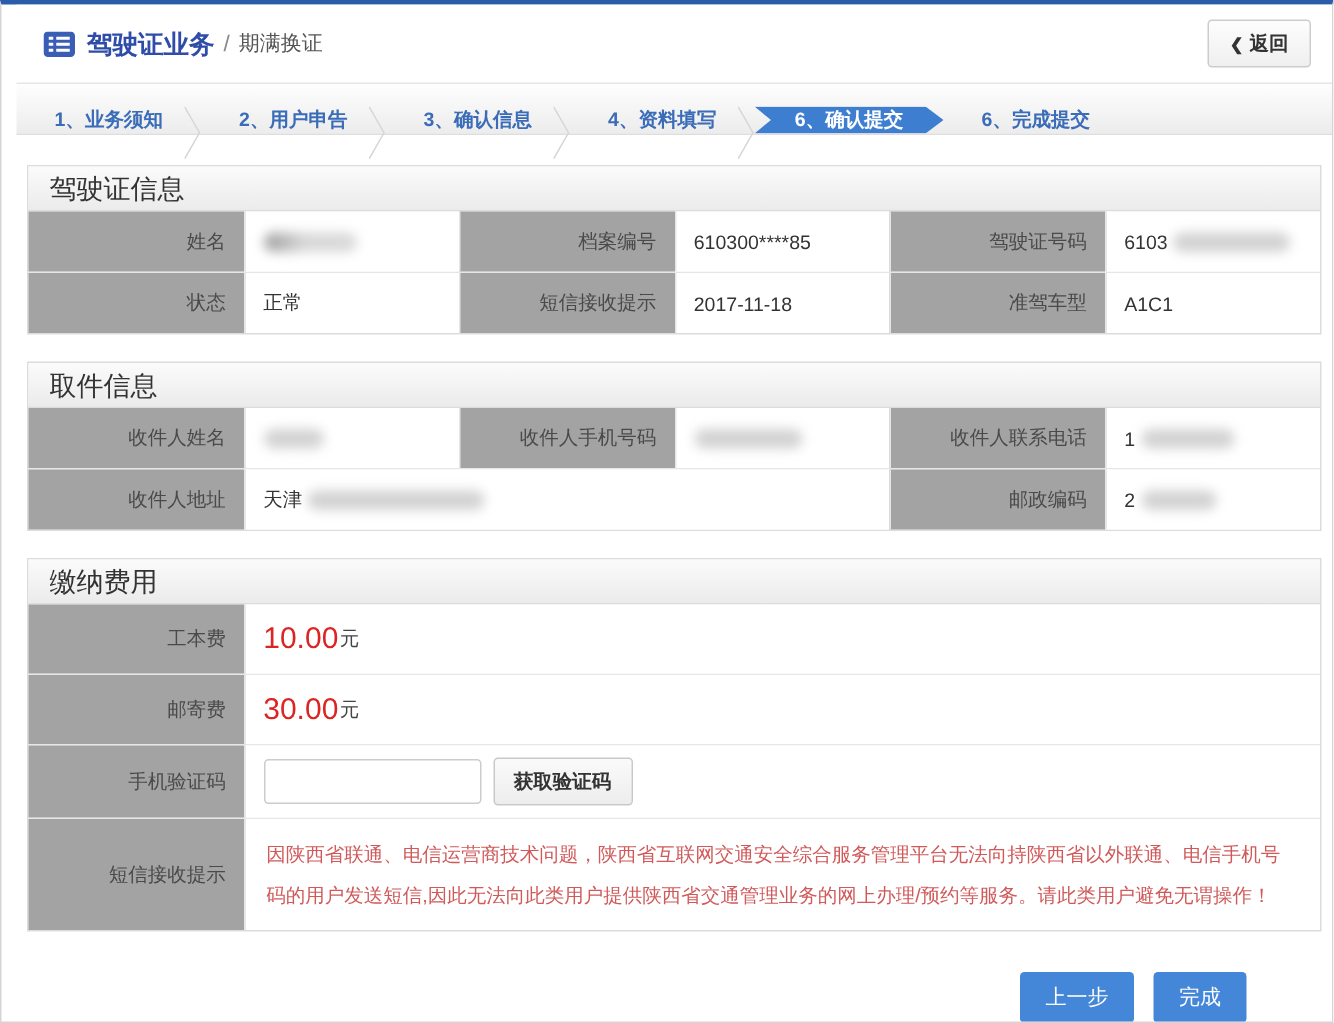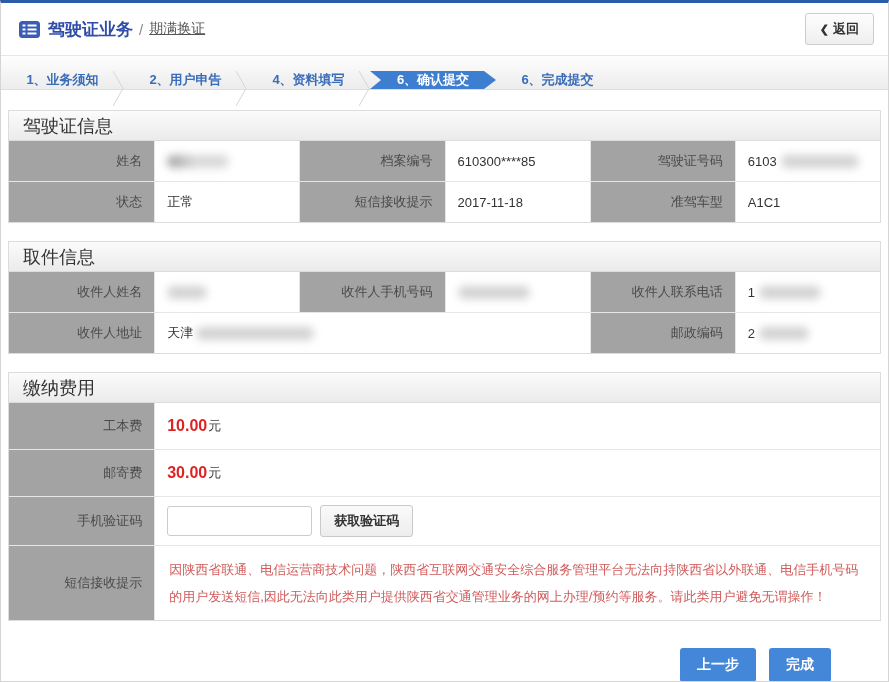--- a/index.html
+++ b/index.html
@@ -1,27 +1,27 @@
 <!DOCTYPE html>
 <html><head>
 <meta charset="utf-8">
 <style>
   * { margin:0; padding:0; box-sizing:border-box; }
   body { font-family:"Liberation Sans","DejaVu Sans",sans-serif; background:#fff; }
   .page {
     width:889px; height:682px; overflow:hidden; background:#fff;
-    border:1px solid #d5d5d5; border-top:3px solid #2a5caa;
+    border:1px solid #d5d5d5; border-top:3px solid #2a5caa;padding-left:10px;
   }
 
   
   .header { display:flex; align-items:center; height:52px; padding:0 8px 0 18px; background:#fff; }
   .hdr-icon { display:inline-flex; margin-right:8px; }
   .hdr-title { font-size:17px; font-weight:bold; color:#2f4da8; }
   .hdr-divider { font-size:15px; color:#888; margin:0 6px; }
-  .hdr-subtitle { font-size:14px; color:#555;text-decoration:underline; }
+  .hdr-subtitle { font-size:14px; color:#555; }
   .back-btn {
     margin-left:auto; margin-right:6px; cursor:pointer;
     background:linear-gradient(#fdfdfd,#efefef); border:1px solid #ccc; border-radius:3px;
     padding:6px 14px; font-size:13px; font-weight:bold; color:#333;
   }
   .back-btn .chev { font-size:11px; margin-right:4px; }
 
   
   .stepbar {
     display:flex; height:35px; align-items:flex-end;
@@ -52,21 +52,21 @@
   }
   .trow { display:grid; grid-template-columns:repeat(6,1fr); }
   .trow + .trow { border-top:1px solid #e6e6e6; }
   .trow > div { display:flex; align-items:center; min-height:40px; padding:0 12px; font-size:13px; }
   .trow > div + div { border-left:1px solid #e6e6e6; }
   .lbl { background:#a3a3a3; justify-content:flex-end; text-align:right; color:#4a4a4a; }
   .val { background:#fff; color:#333; }
   .span3 { grid-column:span 3; }
   .trow-fee { grid-template-columns:1fr 5fr; }
   .trow-fee > div { min-height:46px; }
-  .fee-num { color:#dd2424; font-weight:bold; font-size:16px; }
+  .fee-num { color:#dd2424; font-weight:normal; font-size:20px; }
   .fee-unit { color:#444; font-size:13px; margin-left:1px; }
 
   
   .blur { display:inline-block; height:13px; border-radius:7px; background:#d2d2d2; filter:blur(4px); vertical-align:middle; }
   .blur-dark { background:linear-gradient(90deg,#9d9d9d,#d8d8d8 45%); }
 
   
   .captcha-input { width:145px; height:30px; border:1px solid #ccc; border-radius:3px; padding:0 8px; font-size:13px; }
   .captcha-btn {
     margin-left:8px; height:32px; padding:0 13px; cursor:pointer;
@@ -74,21 +74,21 @@
     font-size:13px; font-weight:bold; color:#333;
   }
   .notice-row > .lbl { align-items:center; }
   .notice-row > .val { padding:10px 14px; }
   .notice-text { color:#d05a5a; font-size:13px; line-height:27px; }
 
   
   .footer { display:flex; justify-content:flex-end; padding:9px 50px 0 0; }
   .btn-blue {
     background:#4486d8; color:#fff; border:none; border-radius:3px; cursor:pointer;
-    font-size:14px; font-weight:bold; padding:8px 17px; margin-left:13px;
+    font-size:14px; font-weight:normal; padding:8px 17px; margin-left:13px;
     font-family:"Liberation Sans","DejaVu Sans",sans-serif;
   }
 </style>
 </head>
 <body>
 
 <div class="page">
 
   <div class="header">
     <span class="hdr-icon">
@@ -115,20 +115,26 @@
           <polyline points="0,0 10,17.5 0,35" fill="none" stroke="#d6d6d6" stroke-width="1"></polyline>
         </svg>
     </div>
     <div class="step">
       <span>2、用户申告</span>
       <svg class="sep" width="11" height="35" viewBox="0 0 11 35">
           <polyline points="0,0 10,17.5 0,35" fill="none" stroke="#d6d6d6" stroke-width="1"></polyline>
         </svg>
     </div>
     <div class="step">
+      <span>3、确认信息</span>
+      <svg class="sep" width="11" height="35" viewBox="0 0 11 35">
+          <polyline points="0,0 10,17.5 0,35" fill="none" stroke="#d6d6d6" stroke-width="1"></polyline>
+        </svg>
+    </div>
+    <div class="step">
       <span>4、资料填写</span>
       <svg class="sep" width="11" height="35" viewBox="0 0 11 35">
           <polyline points="0,0 10,17.5 0,35" fill="none" stroke="#d6d6d6" stroke-width="1"></polyline>
         </svg>
     </div>
     <div class="step active">
       <span>6、确认提交</span>
     </div>
     <div class="step">
       <span>6、完成提交</span>

